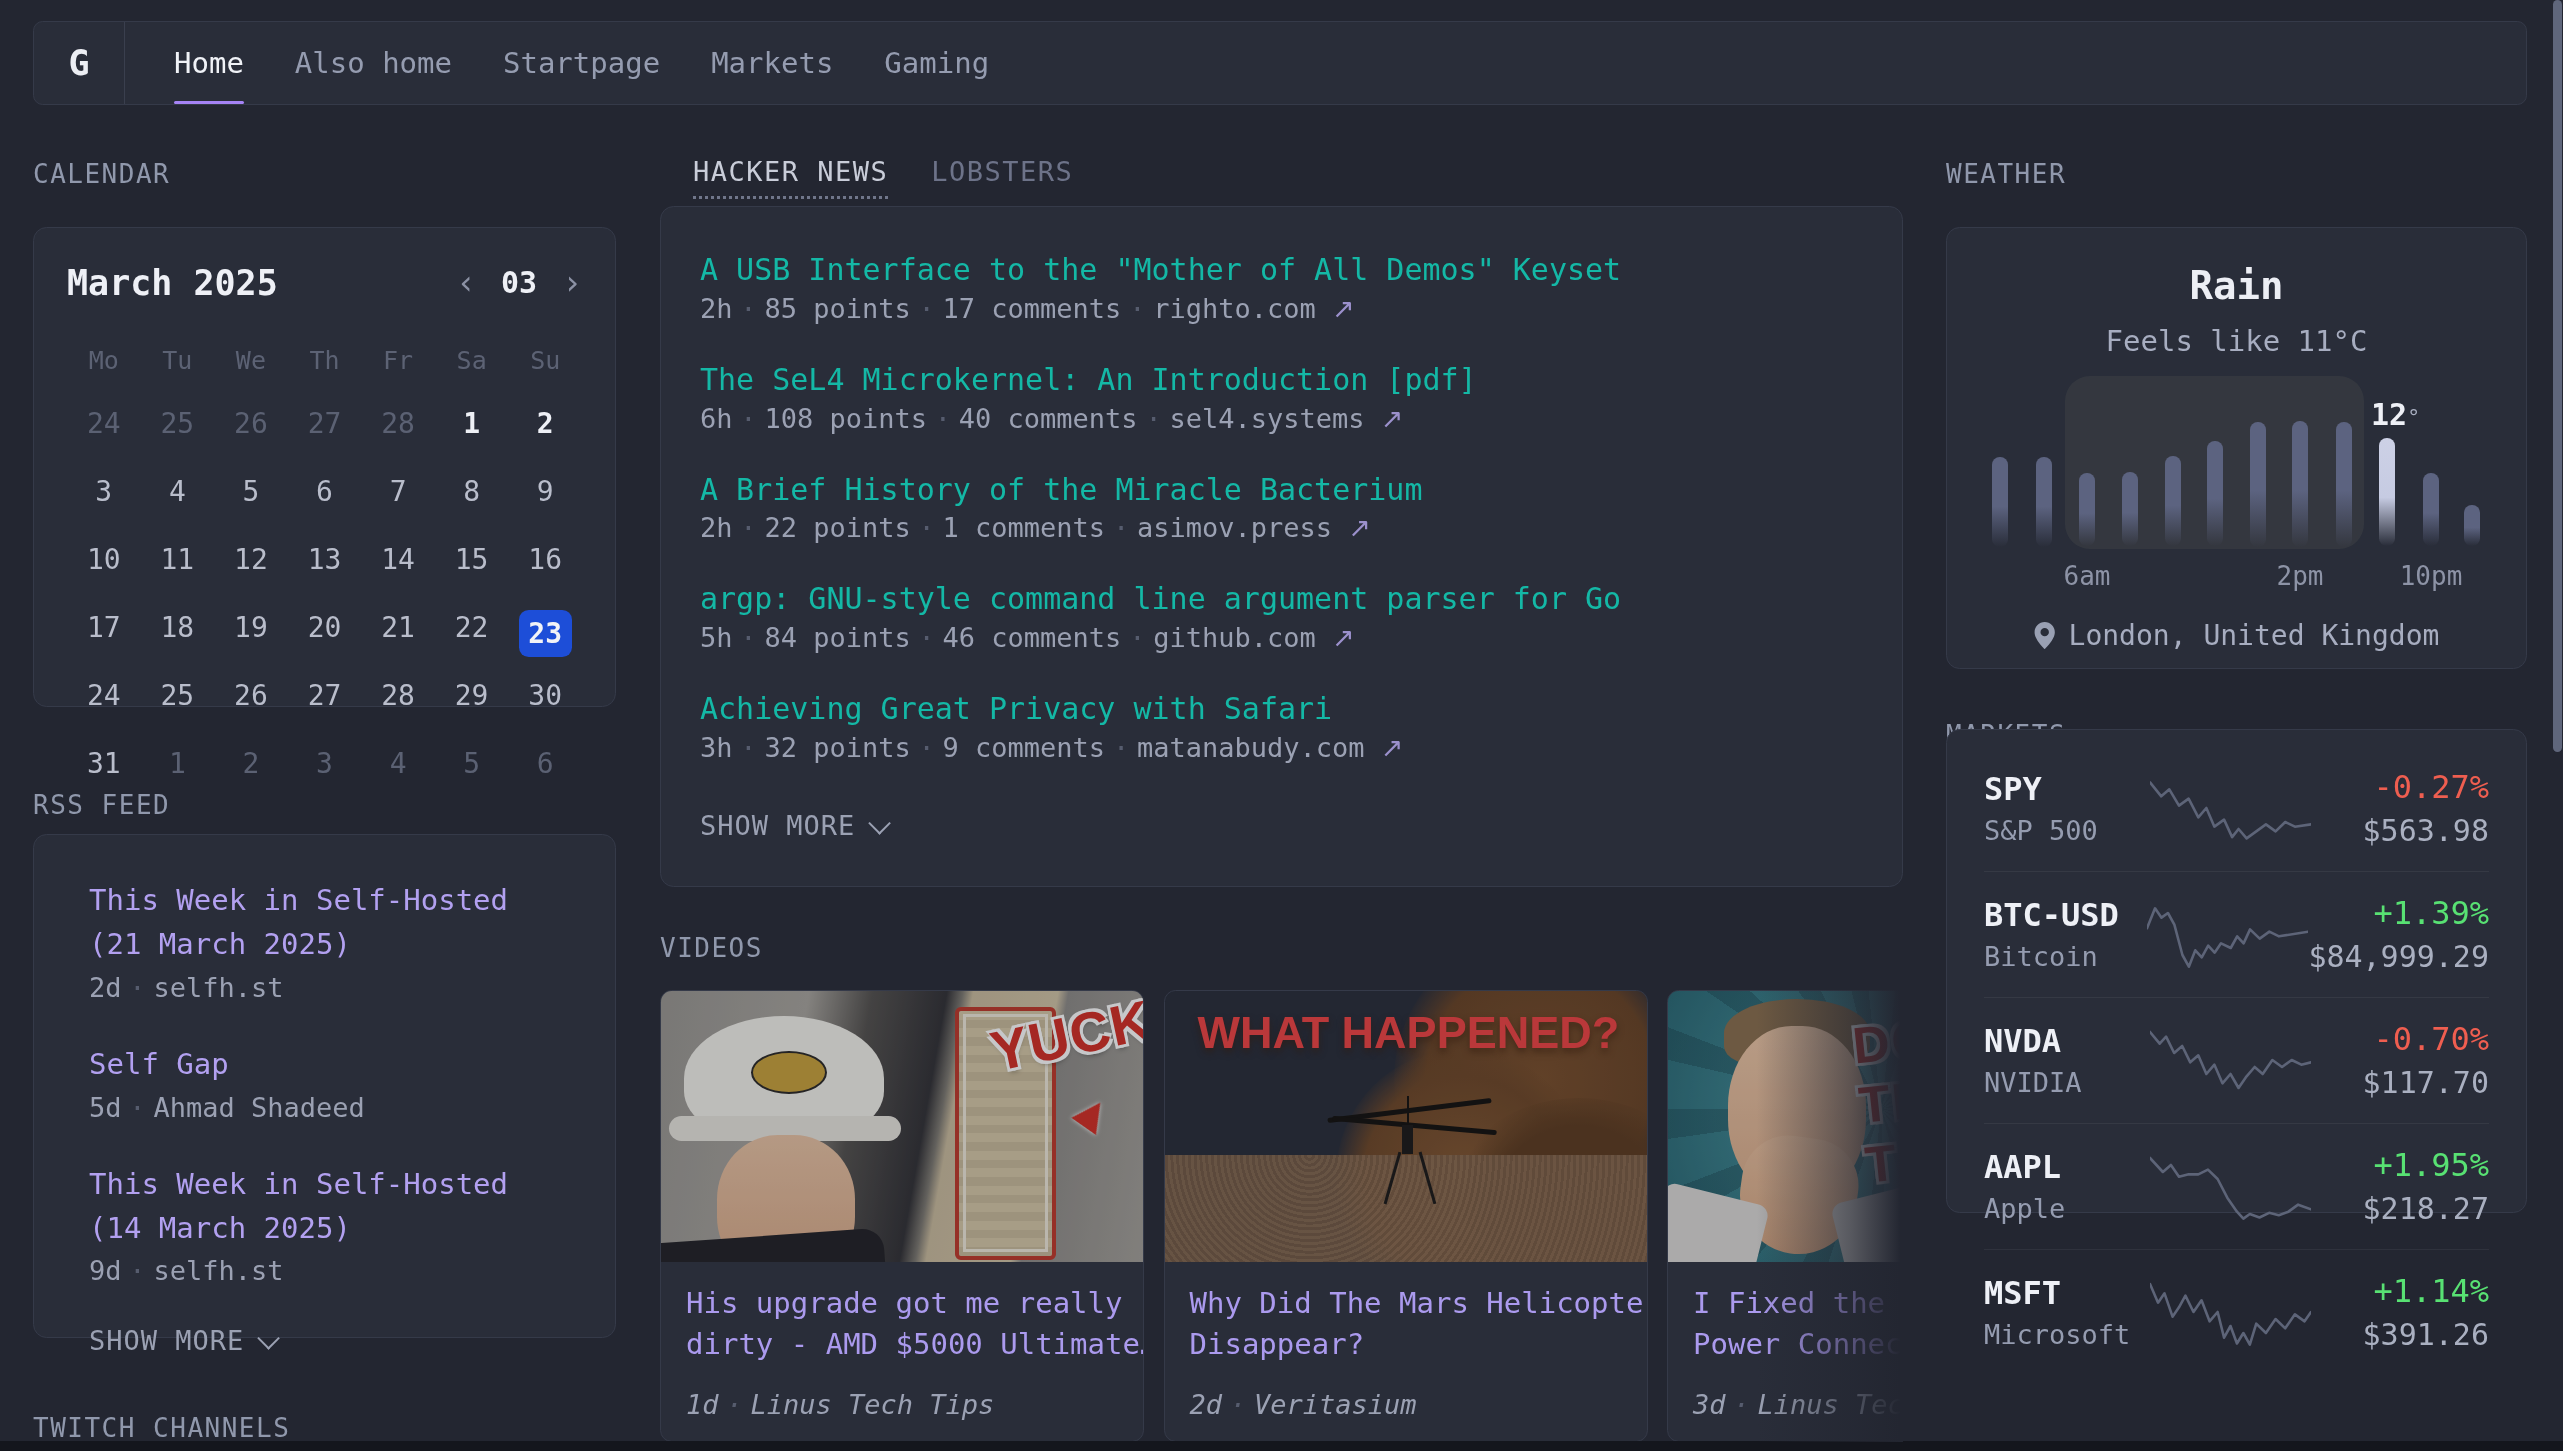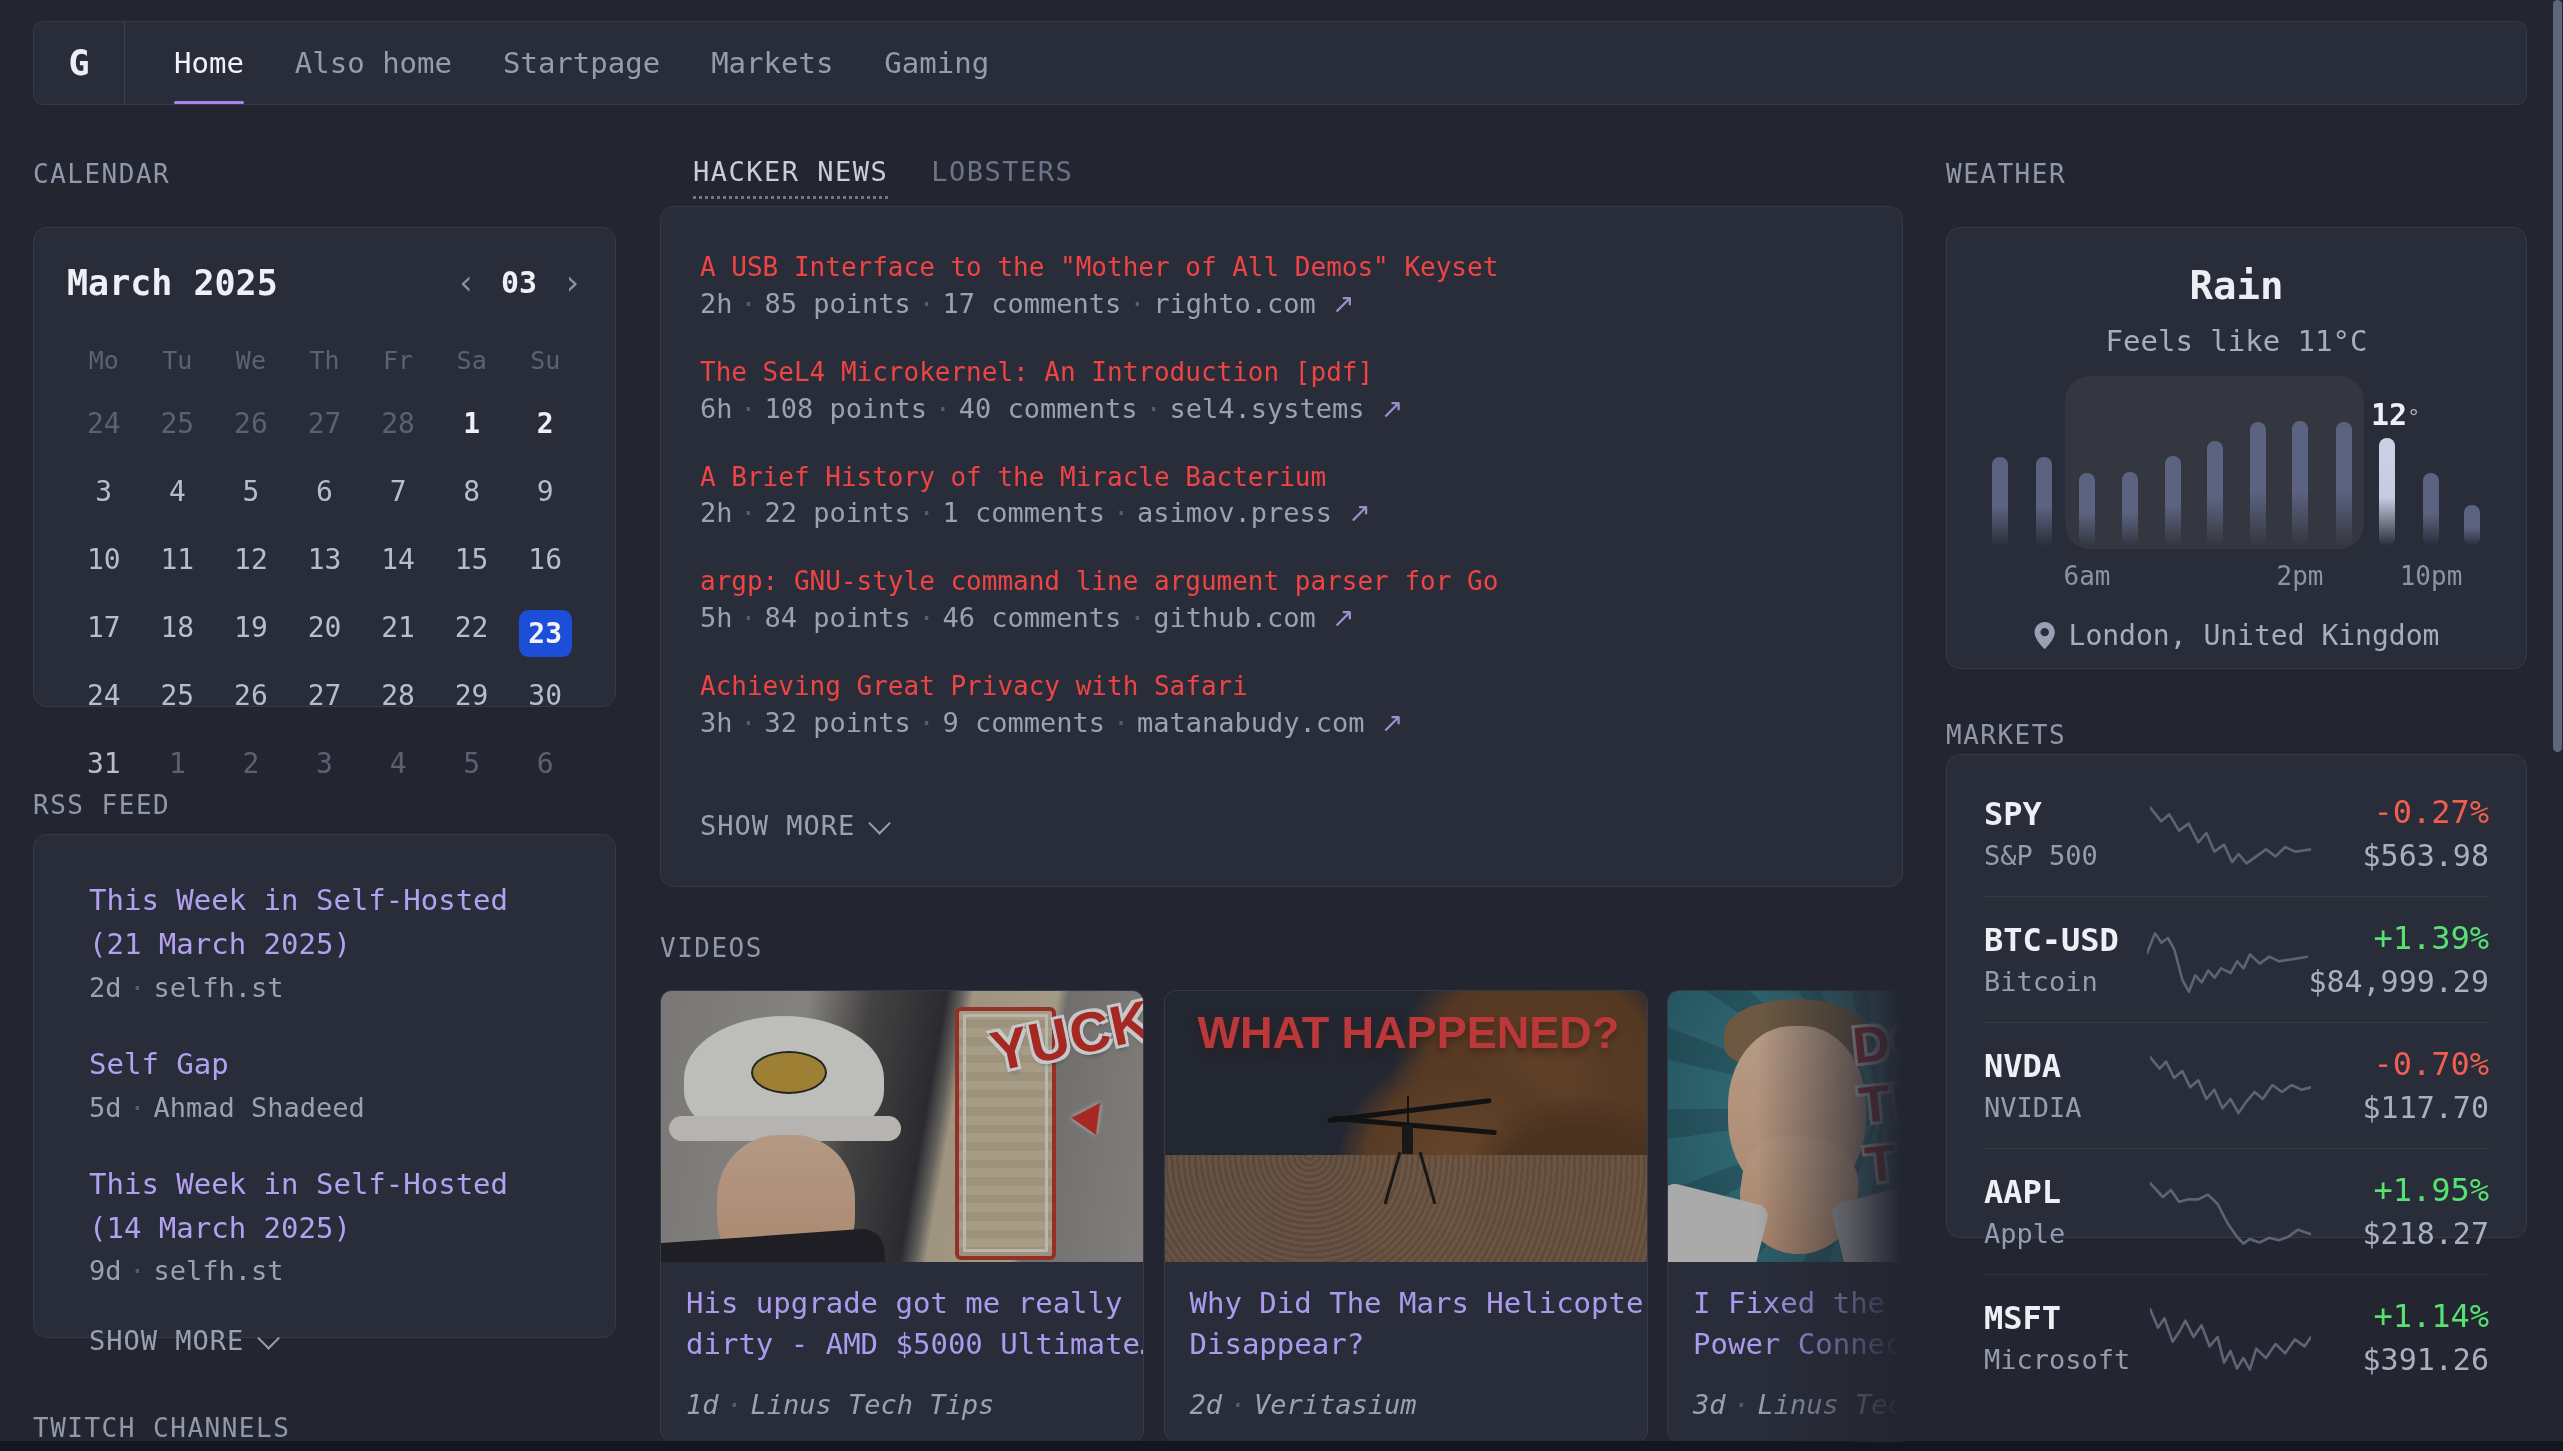--- a/index.html
+++ b/index.html
@@ -40,21 +40,21 @@
   .show-more{font-size:27px;color:#9ba1b3;letter-spacing:1px;display:flex;align-items:center;gap:13.6px;cursor:pointer;}
   .chev-down{width:13.6px;height:13.6px;border-right:2.9px solid #9ba1b3;border-bottom:2.9px solid #9ba1b3;
     transform:rotate(45deg) translateY(-3.9px);}
   #rss-more{margin-top:auto;}
   
   #news-tabs{position:absolute;left:693px;top:156px;display:flex;gap:43px;}
   .news-tab{font-size:27px;letter-spacing:1.5px;color:#6d7389;cursor:pointer;padding-bottom:8.8px;}
   .news-tab.active{color:#c9cdd9;border-bottom:3.9px dotted #70768a;}
   #hn-card{top:206px;height:681px;padding:45px 39px;display:flex;flex-direction:column;}
   .hn-item{margin-bottom:38px;}
-  .hn-title{font-size:26px;color:#ef4444;cursor:pointer;}
+  .hn-title{font-size:30px;color:#14b8a6;cursor:pointer;}
   .ext-arrow{color:#9b90cc;font-family:"DejaVu Sans",sans-serif;}
   #hn-more{margin-top:auto;}
   
   #videos-row{position:absolute;top:990px;height:452px;display:flex;gap:19.5px;overflow:hidden;}
   .vid-card{width:484px;flex:none;background:#292d39;border:1px solid #353a49;border-radius:11.7px;
     box-sizing:border-box;overflow:hidden;height:452px;}
   .vid-clip{width:236px;flex:none;position:relative;overflow:hidden;height:452px;}
   .vid-fade{position:absolute;inset:0;z-index:9;pointer-events:none;
     background:linear-gradient(90deg,rgba(35,38,49,0) 38%,rgba(35,38,49,.6) 78%,#232631 99%);}
   .thumb{position:relative;height:271px;overflow:hidden;cursor:pointer;}
@@ -124,21 +124,21 @@
     background:rgba(205,195,160,.07);}
   .w-bar{position:absolute;width:15.6px;border-radius:7.8px;
     background:linear-gradient(180deg,#5c6380 0%,#5c6380 55%,rgba(92,99,128,0) 100%);}
   .w-bar.bright{background:linear-gradient(180deg,#cdd1e6 0%,#c6cbe2 55%,rgba(205,209,230,0) 100%);}
   #w-temp{position:absolute;top:23.4px;font-size:30px;font-weight:bold;color:#eef0f6;}
   #w-temp .deg{font-size:21.4px;color:#aab0c2;font-weight:normal;}
   .w-hour{position:absolute;top:333px;font-size:26px;color:#8d93a6;transform:translateX(-50%);}
   #w-loc{position:absolute;left:0;right:0;top:391px;display:flex;align-items:center;justify-content:center;
     gap:13.6px;font-size:28px;color:#a7adc0;}
   
-  #markets-card{top:754px;height:484px;padding:15.6px 37px;box-sizing:border-box;}
+  #markets-card{top:729px;height:484px;padding:15.6px 37px;box-sizing:border-box;}
   .mk-row{height:125px;display:flex;align-items:center;border-bottom:1px solid rgba(255,255,255,.06);}
   .mk-row:last-child{border-bottom:none;}
   .mk-left{width:185px;}
   .mk-sym{font-size:32px;font-weight:bold;color:#eef0f6;cursor:pointer;}
   .mk-name{font-size:27px;color:#959cb0;margin-top:7.8px;}
   .mk-spark{flex:1;display:flex;justify-content:center;}
   .mk-right{width:199px;text-align:right;}
   .mk-chg{font-size:32px;}
   .mk-chg.down{color:#ef5e50;} .mk-chg.up{color:#58e173;}
   .mk-price{font-size:30px;color:#aab0c1;margin-top:7.8px;}

